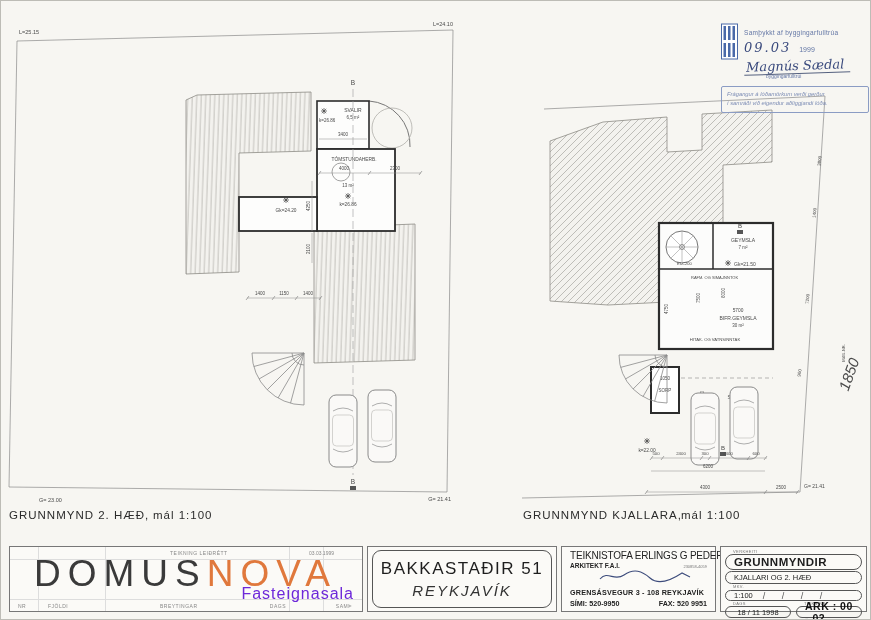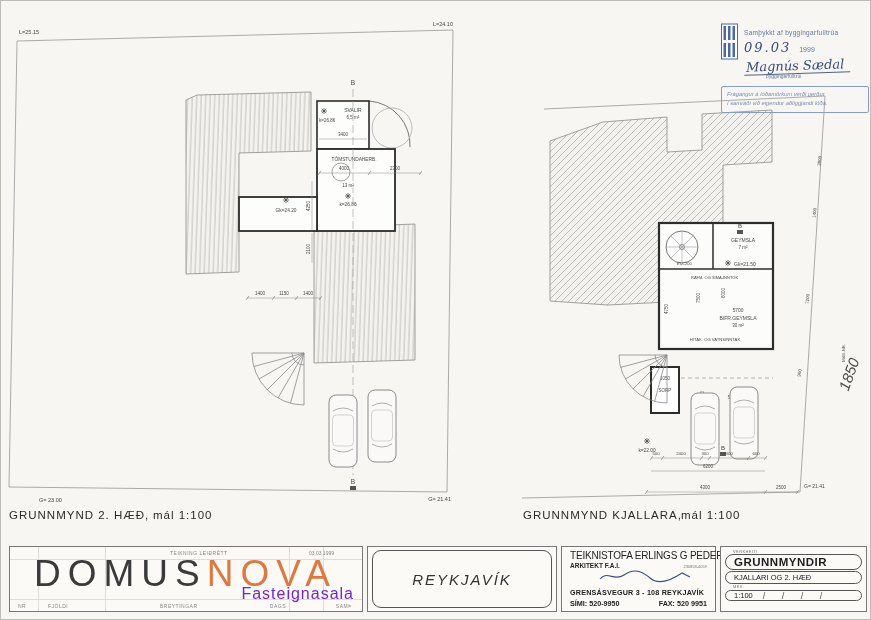--- a/index.html
+++ b/index.html
@@ -278,20 +278,21 @@
       <span style="left:8px;">NR</span>
       <span style="left:38px;">FJÖLDI</span>
       <span style="left:150px;">BREYTINGAR</span>
       <span style="right:76px;">DAGS</span>
       <span style="right:10px;">SAMÞ</span>
     </div>
   </div>
 
   <div class="box addr-box">
     <div class="addr-inner">
+      <div class="addr1">BAKKASTAÐIR 51</div>
       <div class="addr2">REYKJAVÍK</div>
     </div>
   </div>
 
   <div class="box arch-box">
     <div class="arch-firm">TEIKNISTOFA ERLINGS G PEDERSEN</div>
     <div class="arch-row">
       <span class="arch-role">ARKITEKT  F.A.I.</span>
       <span class="arch-reg">230858-4059</span>
     </div>
@@ -307,16 +308,26 @@
 
   <div class="box draw-box">
     <div class="tiny-label">VERKHEITI</div>
     <div class="pill pill-head">GRUNNMYNDIR</div>
     <div class="pill pill-sub">KJALLARI OG 2. HÆÐ</div>
     <div class="tiny-label">MKV.</div>
     <div class="pill pill-scale">
       <span>1:100</span>
       <span class="slashes">/    /    /    /</span>
     </div>
+    <div class="bottom-row">
+      <div class="bottom-col">
+        <div class="tiny-label">DAGS</div>
+        <div class="pill pill-date">18 / 11     1998</div>
+      </div>
+      <div class="bottom-col">
+        <div class="tiny-label">TEIKN.NR.</div>
+        <div class="pill pill-num">ARK  :  00  -  02</div>
+      </div>
+    </div>
   </div>
 
 </div>
 </div>
 
 </body></html>

